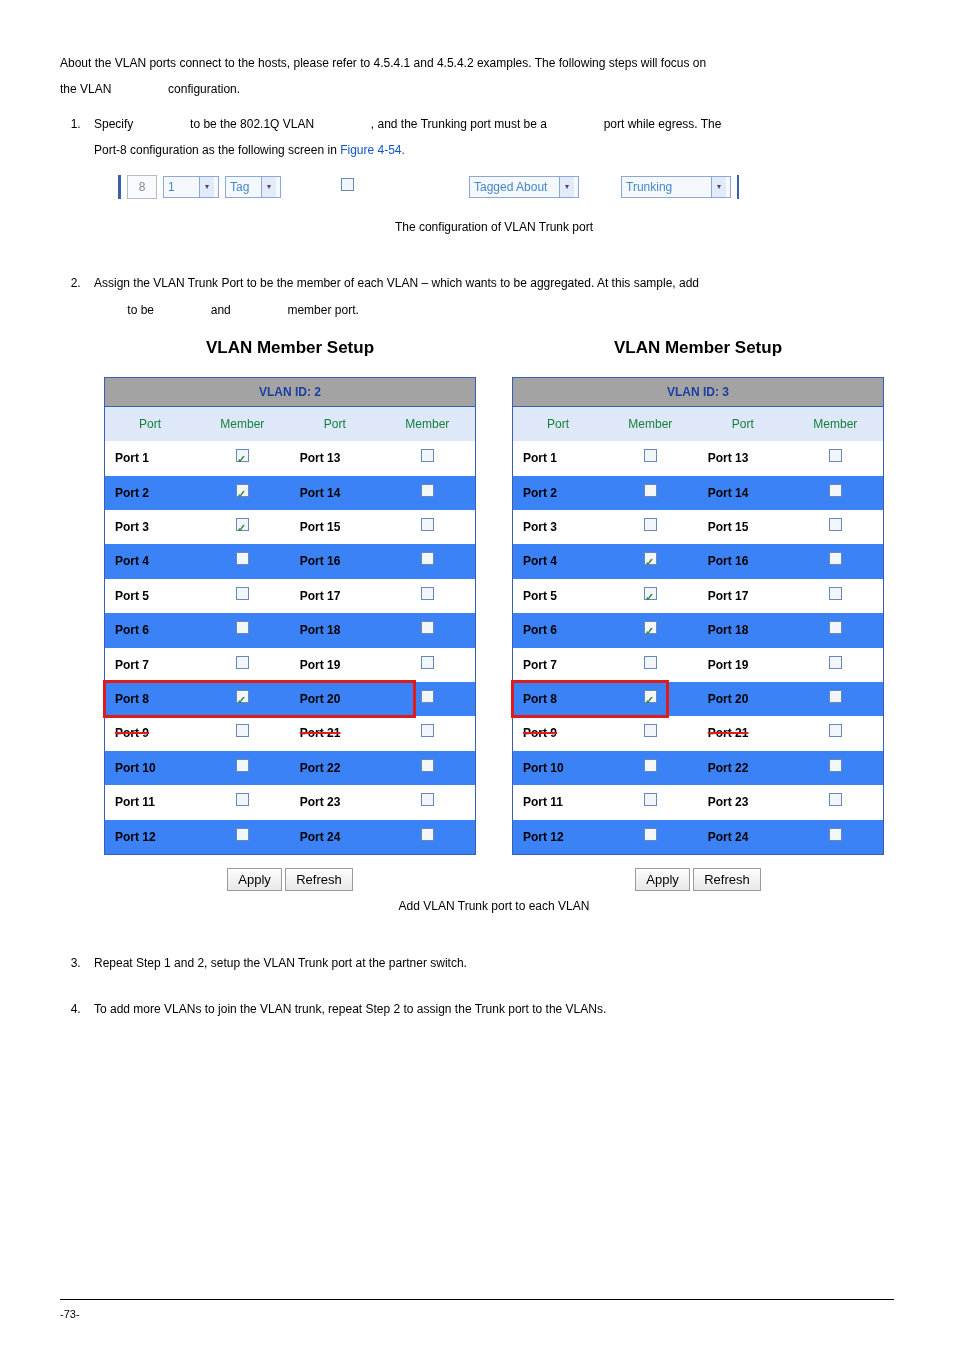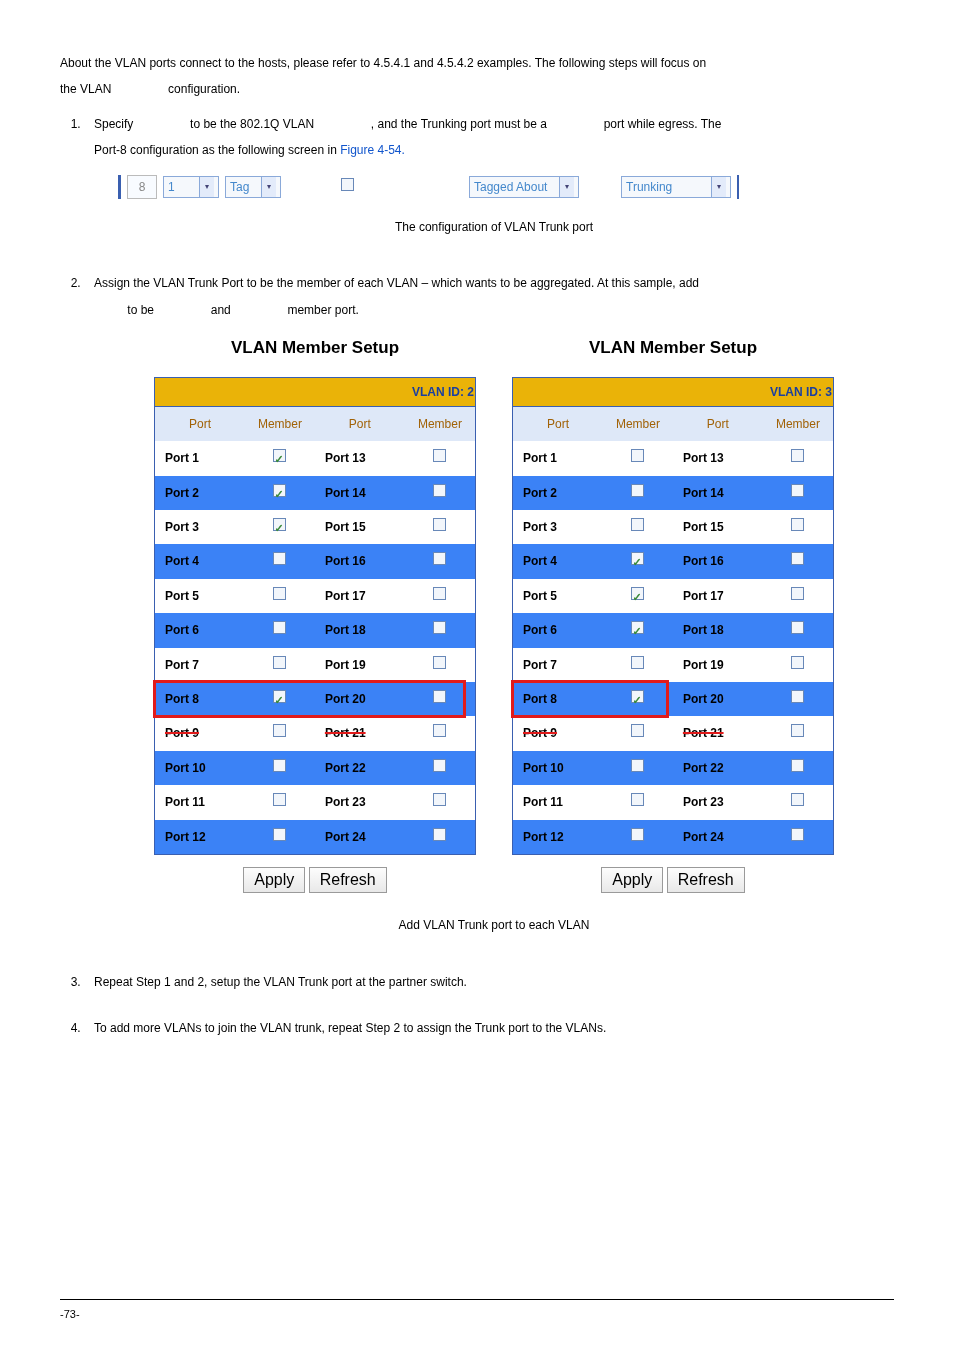--- a/index.html
+++ b/index.html
@@ -96,45 +96,45 @@
     color: #3a8a3a;
     font-weight: bold;
   }
   .tables-row {
     display: flex;
     justify-content: center;
     gap: 36px;
     margin-top: 6px;
   }
   .panel {
-    width: 322px;
+    width: 372px;
   }
   .panel-title {
     text-align: center;
     font-size: 17px;
     font-weight: bold;
     margin-bottom: 10px;
   }
   .vlan-table {
     border: 1px solid #3a5fb0;
     width: 100%;
     border-collapse: collapse;
     font-size: 12px;
   }
   .vlan-table th.idrow {
     color: #1a3fa0;
     font-weight: bold;
-    text-align: right;
-    background: #eab308;
+    text-align: center;
+    background: #a3a3a3;
     height: 24px;
     border-bottom: 1px solid #3a5fb0;
   }
   .vlan-table tr.hdr td {
     background: #dee8f8;
-    color: #a16207;
+    color: #15803d;
     text-align: center;
     height: 22px;
   }
   .vlan-table td {
     padding: 4px 2px;
     text-align: center;
     vertical-align: middle;
   }
   .vlan-table td.pname {
     text-align: left;
@@ -147,21 +147,21 @@
   }
   .btn-row {
     text-align: center;
     margin-top: 12px;
   }
   .btn {
     display: inline-block;
     border: 1px solid #9a9a9a;
     background: linear-gradient(#fdfdfd, #e8e8e8);
     padding: 3px 10px;
-    font-size: 16px;
+    font-size: 13px;
     font-family: inherit;
     cursor: pointer;
   }
   .highlight-frame {
     position: relative;
   }
   .highlight-border-left {
     position: absolute;
     border: 3px solid #e11b1b;
     left: -1px;
@@ -456,21 +456,21 @@
             </table>
             <div id="hl-right" class="highlight-border-right" style="display: block; top: 303.516px; left: -1.5px; width: 158.5px; height: 38.3906px;"></div>
           </div>
           <div class="btn-row">
             <button class="btn">Apply</button>
             <button class="btn">Refresh</button>
           </div>
         </div>
       </div>
 
-      <div class="caption" style="margin-top:18px">Add VLAN Trunk port to each VLAN</div>
+      <div class="caption" style="margin-top:0">Add VLAN Trunk port to each VLAN</div>
     </li>
 
     <li><span>Repeat Step 1 and 2, setup the VLAN Trunk port at the partner switch.</span></li>
     <li><span>To add more VLANs to join the VLAN trunk, repeat Step 2 to assign the Trunk port to the VLANs.</span></li>
   </ol>
 
   <div class="footer">
     <div class="footer-line"></div>
     <div class="footer-num">-73-</div>
   </div>

